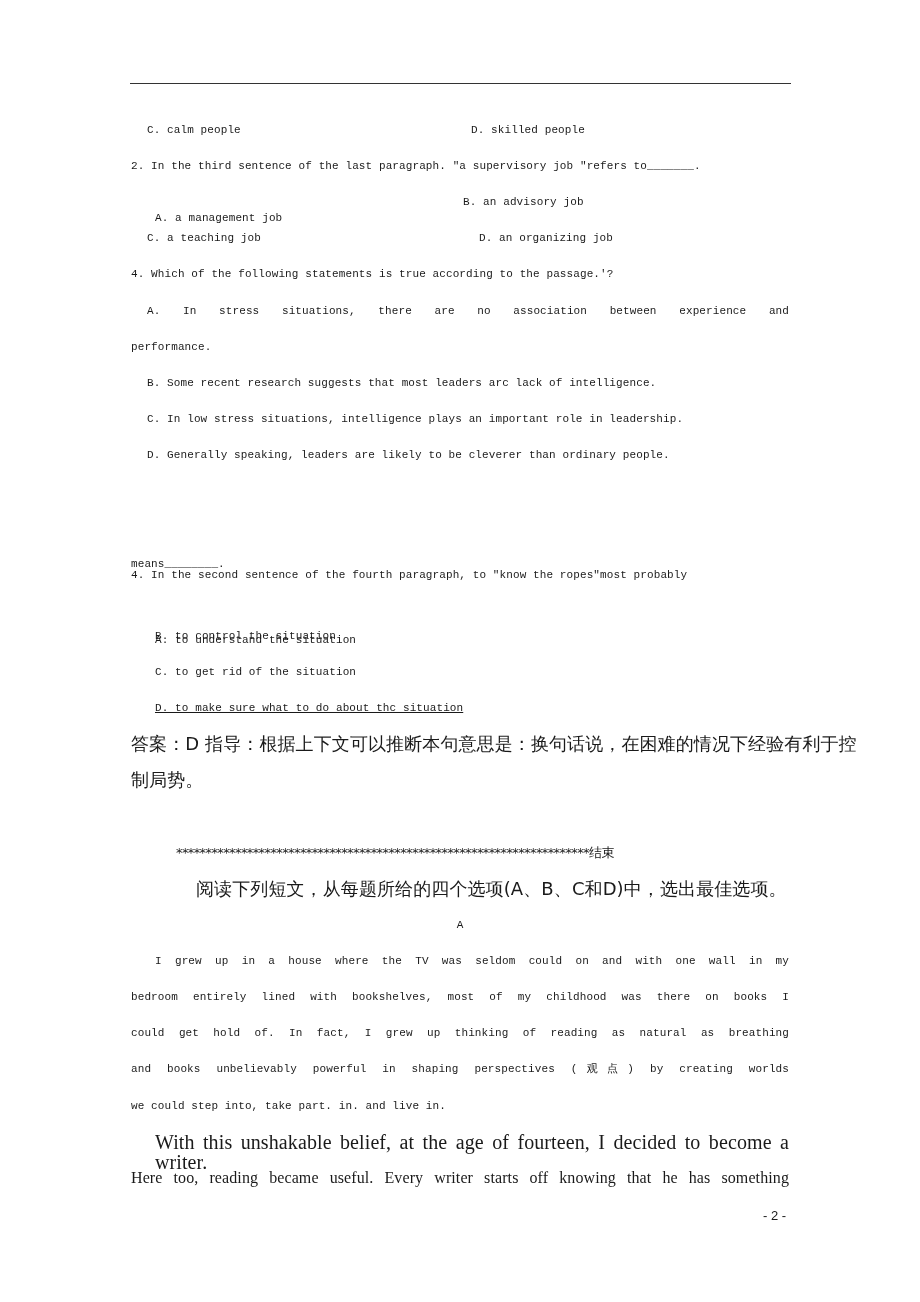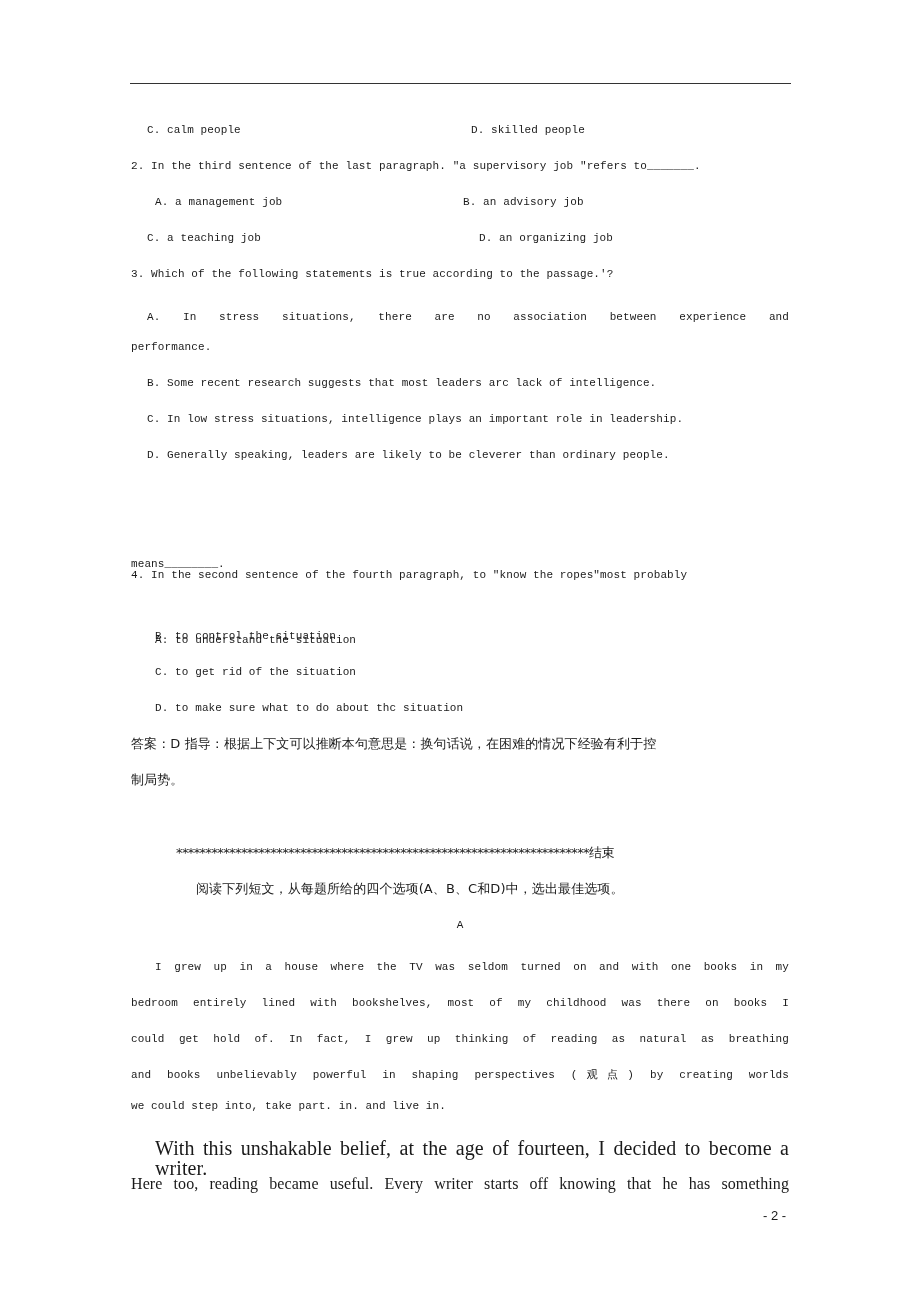--- a/index.html
+++ b/index.html
@@ -3,61 +3,61 @@
 <meta charset="utf-8">
 <style>
   html, body { margin: 0; padding: 0; background: #ffffff; }
   body { width: 920px; height: 1302px; position: relative; overflow: hidden;
          font-family: "DejaVu Serif", "Liberation Serif", serif; color: #1a1a1a; }
   .rule { position: absolute; left: 130px; top: 83px; width: 661px; height: 0;
           border-top: 1.5px solid #333333; }
   .line { position: absolute; left: 131px; font-size: 11px; line-height: 20px;
           white-space: nowrap; letter-spacing: 0.1px;
           font-family: "Liberation Mono", "DejaVu Sans Mono", monospace; }
-  .just { width: 658px; text-align: justify; text-align-last: justify; white-space: normal; margin-top: 6px; }
-  .cjk { font-family: "DejaVu Sans", "Liberation Sans", sans-serif; font-size: 13px; }
+  .just { width: 658px; text-align: justify; text-align-last: justify; white-space: normal; }
+  .cjk { font-family: "DejaVu Sans", "Liberation Sans", sans-serif; font-size: 18px; }
   .center { left: 131px; width: 658px; text-align: center; }
   .pagenum { position: absolute; left: 763px; top: 1208px; font-size: 13px;
              font-family: "Liberation Sans", sans-serif; }
 </style>
 </head>
 <body>
 
 <div class="rule"></div>
 
 <div class="line" style="left:147px; top:120px;">C. calm people</div>
 <div class="line" style="left:471px; top:120px;">D. skilled people</div>
 
 <div class="line" style="top:156px;">2. In the third sentence of the last paragraph. ″a supervisory job ″refers to_______.</div>
-<div class="line" style="left:155px; top:192px;">A. a management job</div>
+<div class="line" style="left:155px; top:208px;">A. a management job</div>
 <div class="line" style="left:463px; top:192px;">B. an advisory job</div>
 <div class="line" style="left:147px; top:228px;">C. a teaching job</div>
 <div class="line" style="left:479px; top:228px;">D. an organizing job</div>
 
-<div class="line" style="top:264px;">3. Which of the following statements is true according to the passage.'?</div>
+<div class="line" style="top:264px;">4. Which of the following statements is true according to the passage.'?</div>
 <div class="line just" style="left:147px; width:642px; top:301px;">A.  In  stress  situations,  there  are  no  association  between  experience  and</div>
 <div class="line" style="top:337px;">performance.</div>
 <div class="line" style="left:147px; top:373px;">B. Some recent research suggests that most leaders arc lack of intelligence.</div>
 <div class="line" style="left:147px; top:409px;">C. In low stress situations, intelligence plays an important role in leadership.</div>
 <div class="line" style="left:147px; top:445px;">D. Generally speaking, leaders are likely to be cleverer than  ordinary people.</div>
 
 <div class="line" style="top:543px;margin-top:22px;">4. In the second sentence of the fourth paragraph, to ″know the ropes″most probably</div>
 <div class="line" style="top:554px;">means________.</div>
 <div class="line" style="left:155px; top:590px;margin-top:40px;">A. to understand the situation</div>
 <div class="line" style="left:155px; top:626px;">B. to control the situation</div>
 <div class="line" style="left:155px; top:662px;">C. to get rid of the situation</div>
-<div class="line" style="left:155px; top:698px;">D. to make sure what to do about thc situation</div>
+<div class="line" style="left:155px; top:698px;text-decoration:underline;">D. to make sure what to do about thc situation</div>
 <div class="line cjk" style="top:734px;">答案：D  指导：根据上下文可以推断本句意思是：换句话说，在困难的情况下经验有利于控</div>
 <div class="line cjk" style="top:770px;">制局势。</div>
 
 <div class="line cjk" style="left:176px; top:843px; font-size:13px; letter-spacing:-0.6px;">**********************************************************************结束</div>
 <div class="line cjk" style="left:196px; top:879px;">阅读下列短文，从每题所给的四个选项(A、B、C和D)中，选出最佳选项。</div>
 <div class="line center" style="top:915px;">A</div>
 
-<div class="line just" style="left:155px; width:634px; top:951px;">I grew up in a house where the TV was seldom turned on and with one books in my</div>
+<div class="line just" style="left:155px; width:634px; top:951px;">I grew up in a house where the TV was seldom could on and with one wall in my</div>
 <div class="line just" style="top:987px;">bedroom entirely lined with bookshelves, most of my childhood was there on books I</div>
 <div class="line just" style="top:1023px;">could get hold of. In fact, I grew up thinking of reading as natural as breathing</div>
 <div class="line just" style="top:1059px;">and books unbelievably powerful in shaping perspectives (观点) by creating worlds</div>
 <div class="line" style="top:1096px;">we could step into, take part. in. and live in.</div>
 
 <div class="line just" style="left:155px; width:634px; top:1132px; font-family:'Liberation Serif','DejaVu Serif',serif; font-size:20px;">With this unshakable belief, at the age of fourteen, I decided to become a writer.</div>
 <div class="line just" style="top:1168px; font-family:Liberation Serif, serif; font-size:16px;">Here too, reading became useful. Every writer starts off knowing that he has something</div>
 
 <div class="pagenum">- 2 -</div>
 

